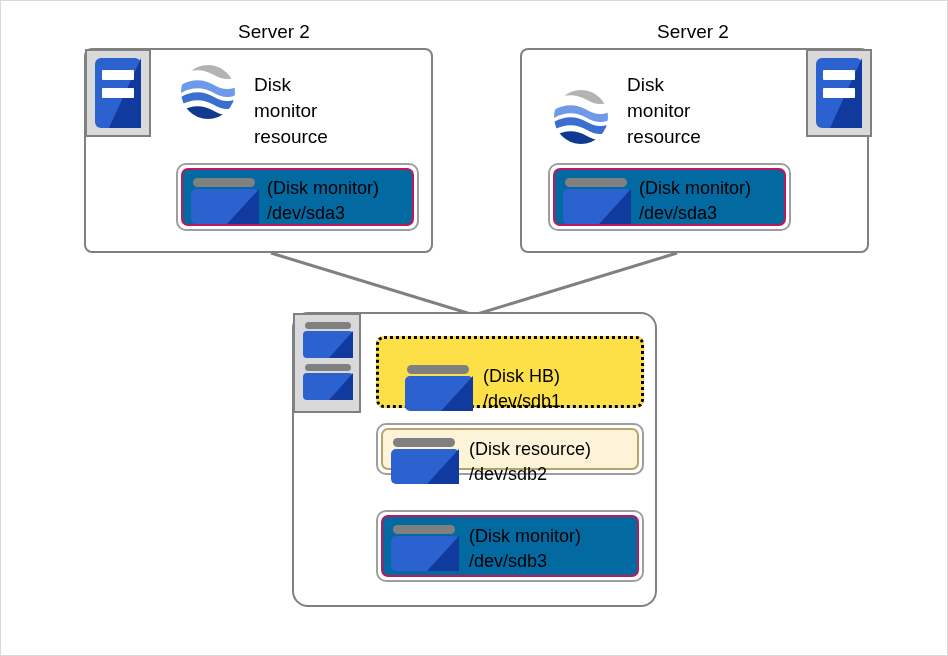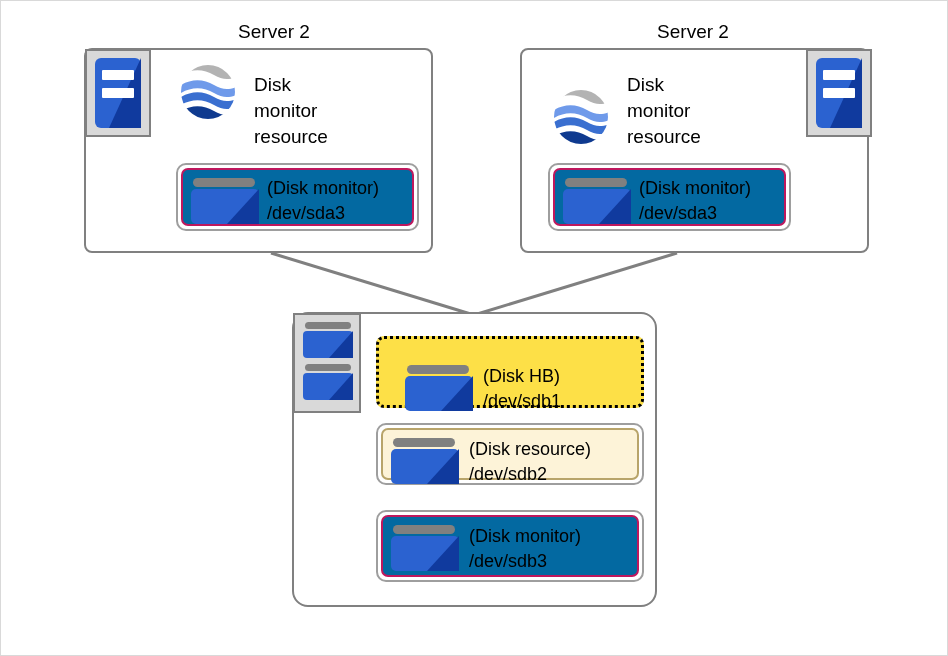--- a/index.html
+++ b/index.html
@@ -247,21 +247,21 @@
         <svg class="disk-glyph" style="left:10px; top:10px;" viewBox="0 0 68 46">
           <rect x="2" y="0" width="62" height="9" rx="4.5" fill="#808080"></rect>
           <rect x="0" y="11" width="68" height="35" rx="5" fill="#2b62d0"></rect>
           <path d="M68 11 L68 46 L36 46 Z" fill="#103a9e"></path>
         </svg>
         <div class="disk-label" style="left:88px; top:9px;">(Disk HB)
 /dev/sdb1</div>
       </div>
     </div>
 
-    <div class="disk-box dbox-cream" style="left:82px; top:109px; width:268px; height:62px;">
+    <div class="disk-box dbox-cream" style="left:82px; top:109px; width:268px; height:52px;">
       <div class="disk-box-inner">
         <svg class="disk-glyph" style="left:8px; top:8px;" viewBox="0 0 68 46">
           <rect x="2" y="0" width="62" height="9" rx="4.5" fill="#808080"></rect>
           <rect x="0" y="11" width="68" height="35" rx="5" fill="#2b62d0"></rect>
           <path d="M68 11 L68 46 L36 46 Z" fill="#103a9e"></path>
         </svg>
         <div class="disk-label" style="left:86px; top:7px;">(Disk resource)
 /dev/sdb2</div>
       </div>
     </div>

